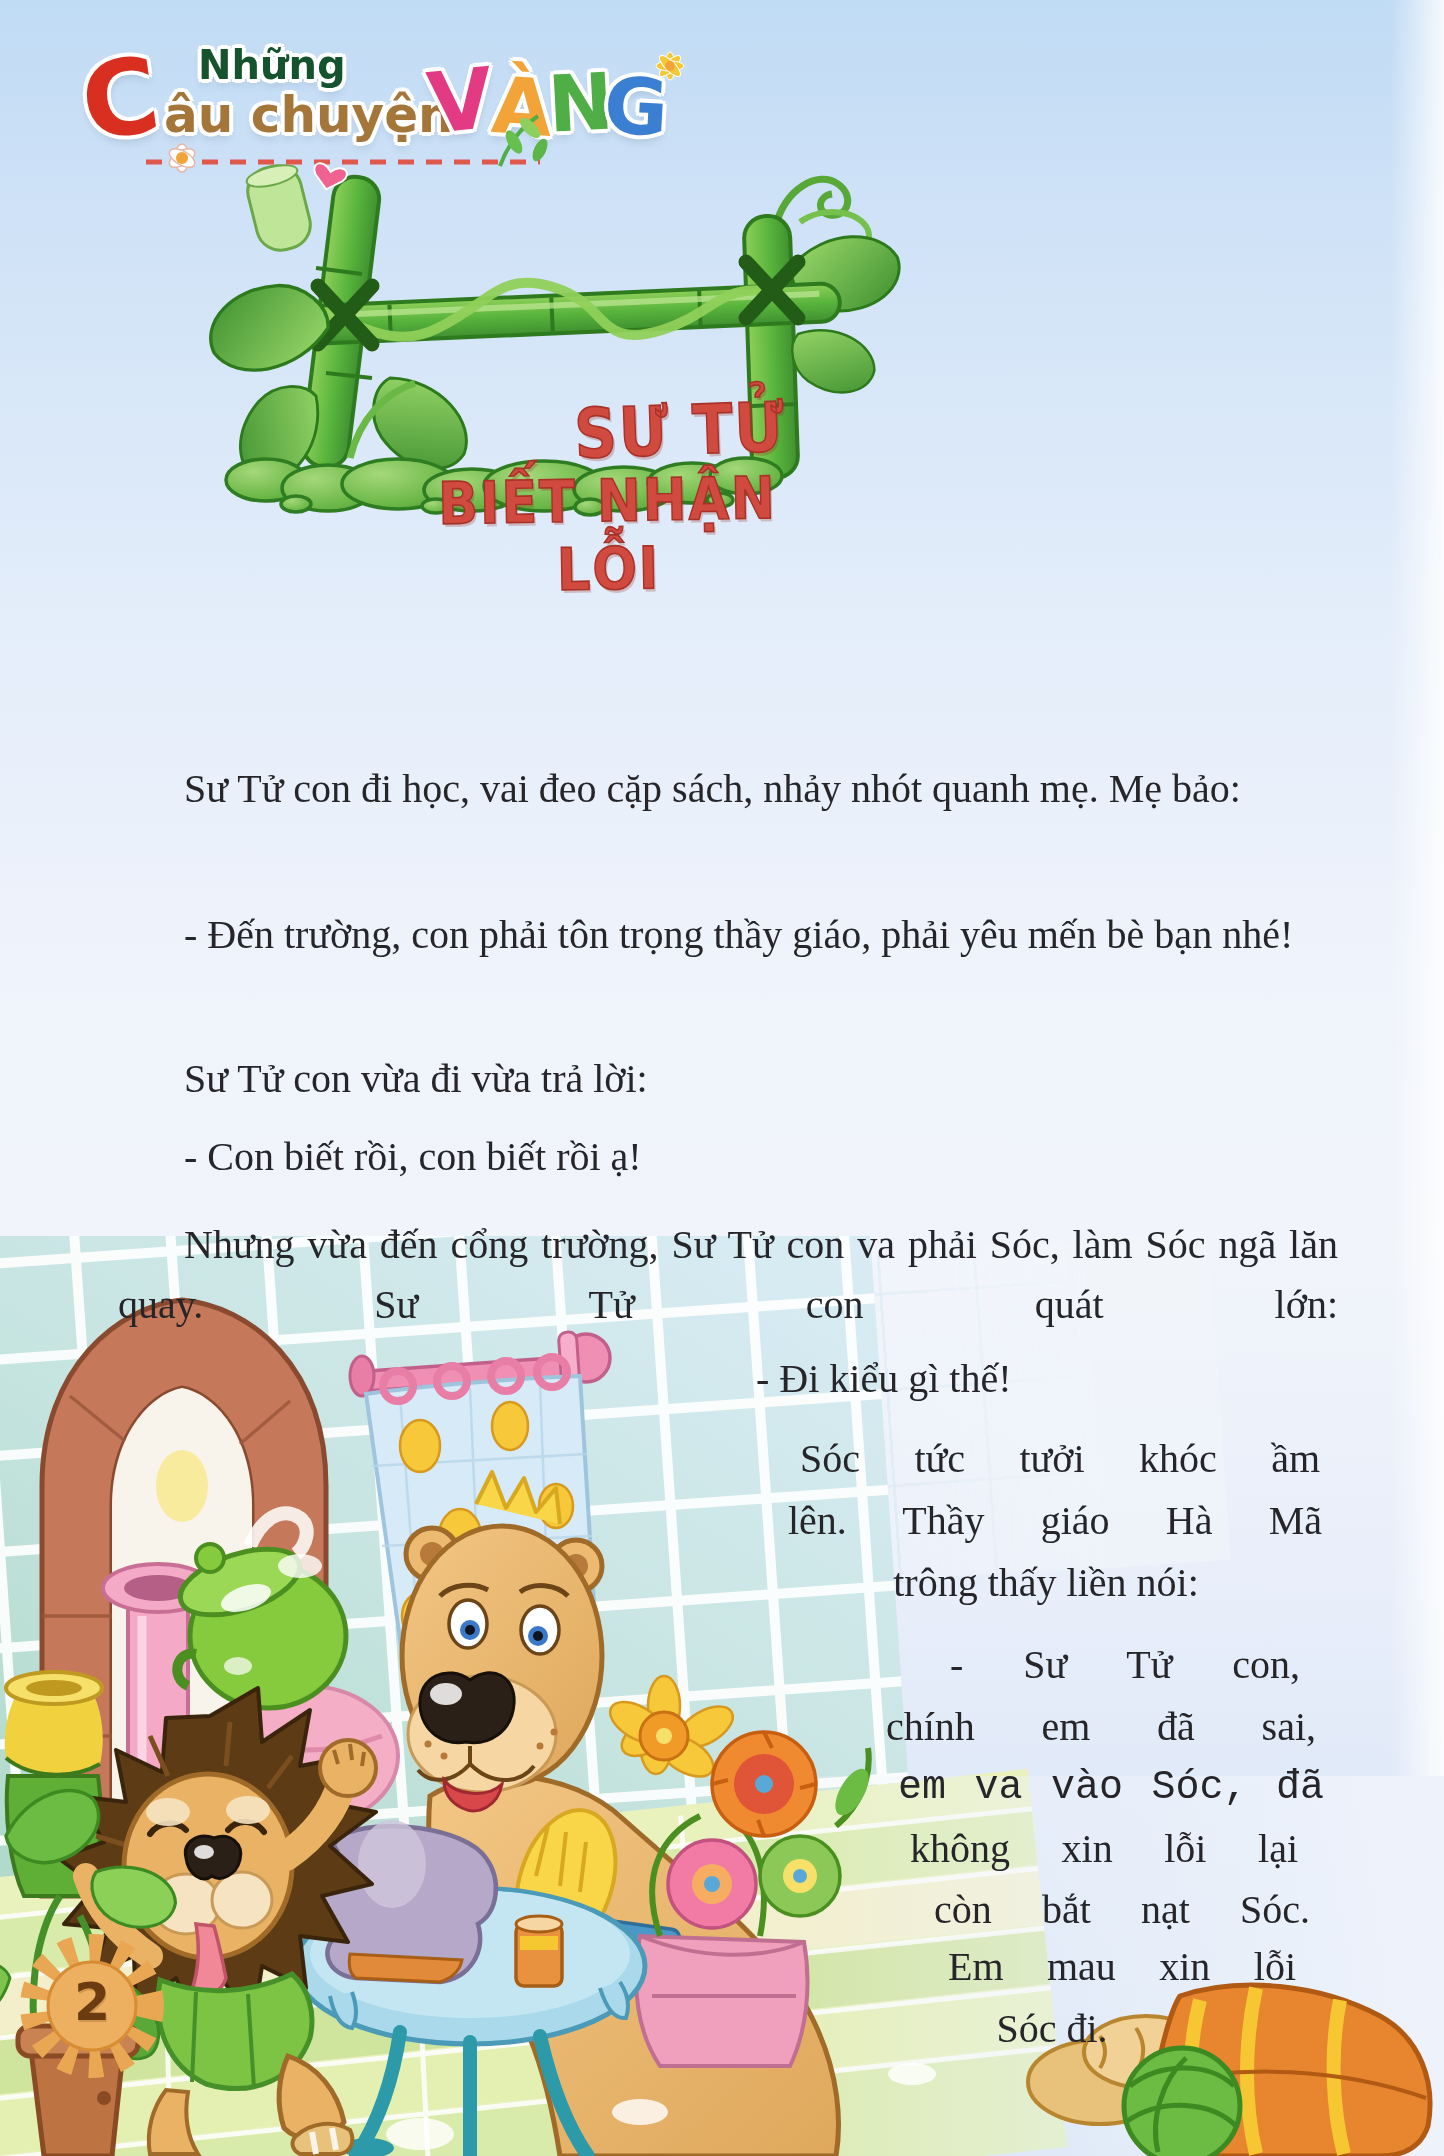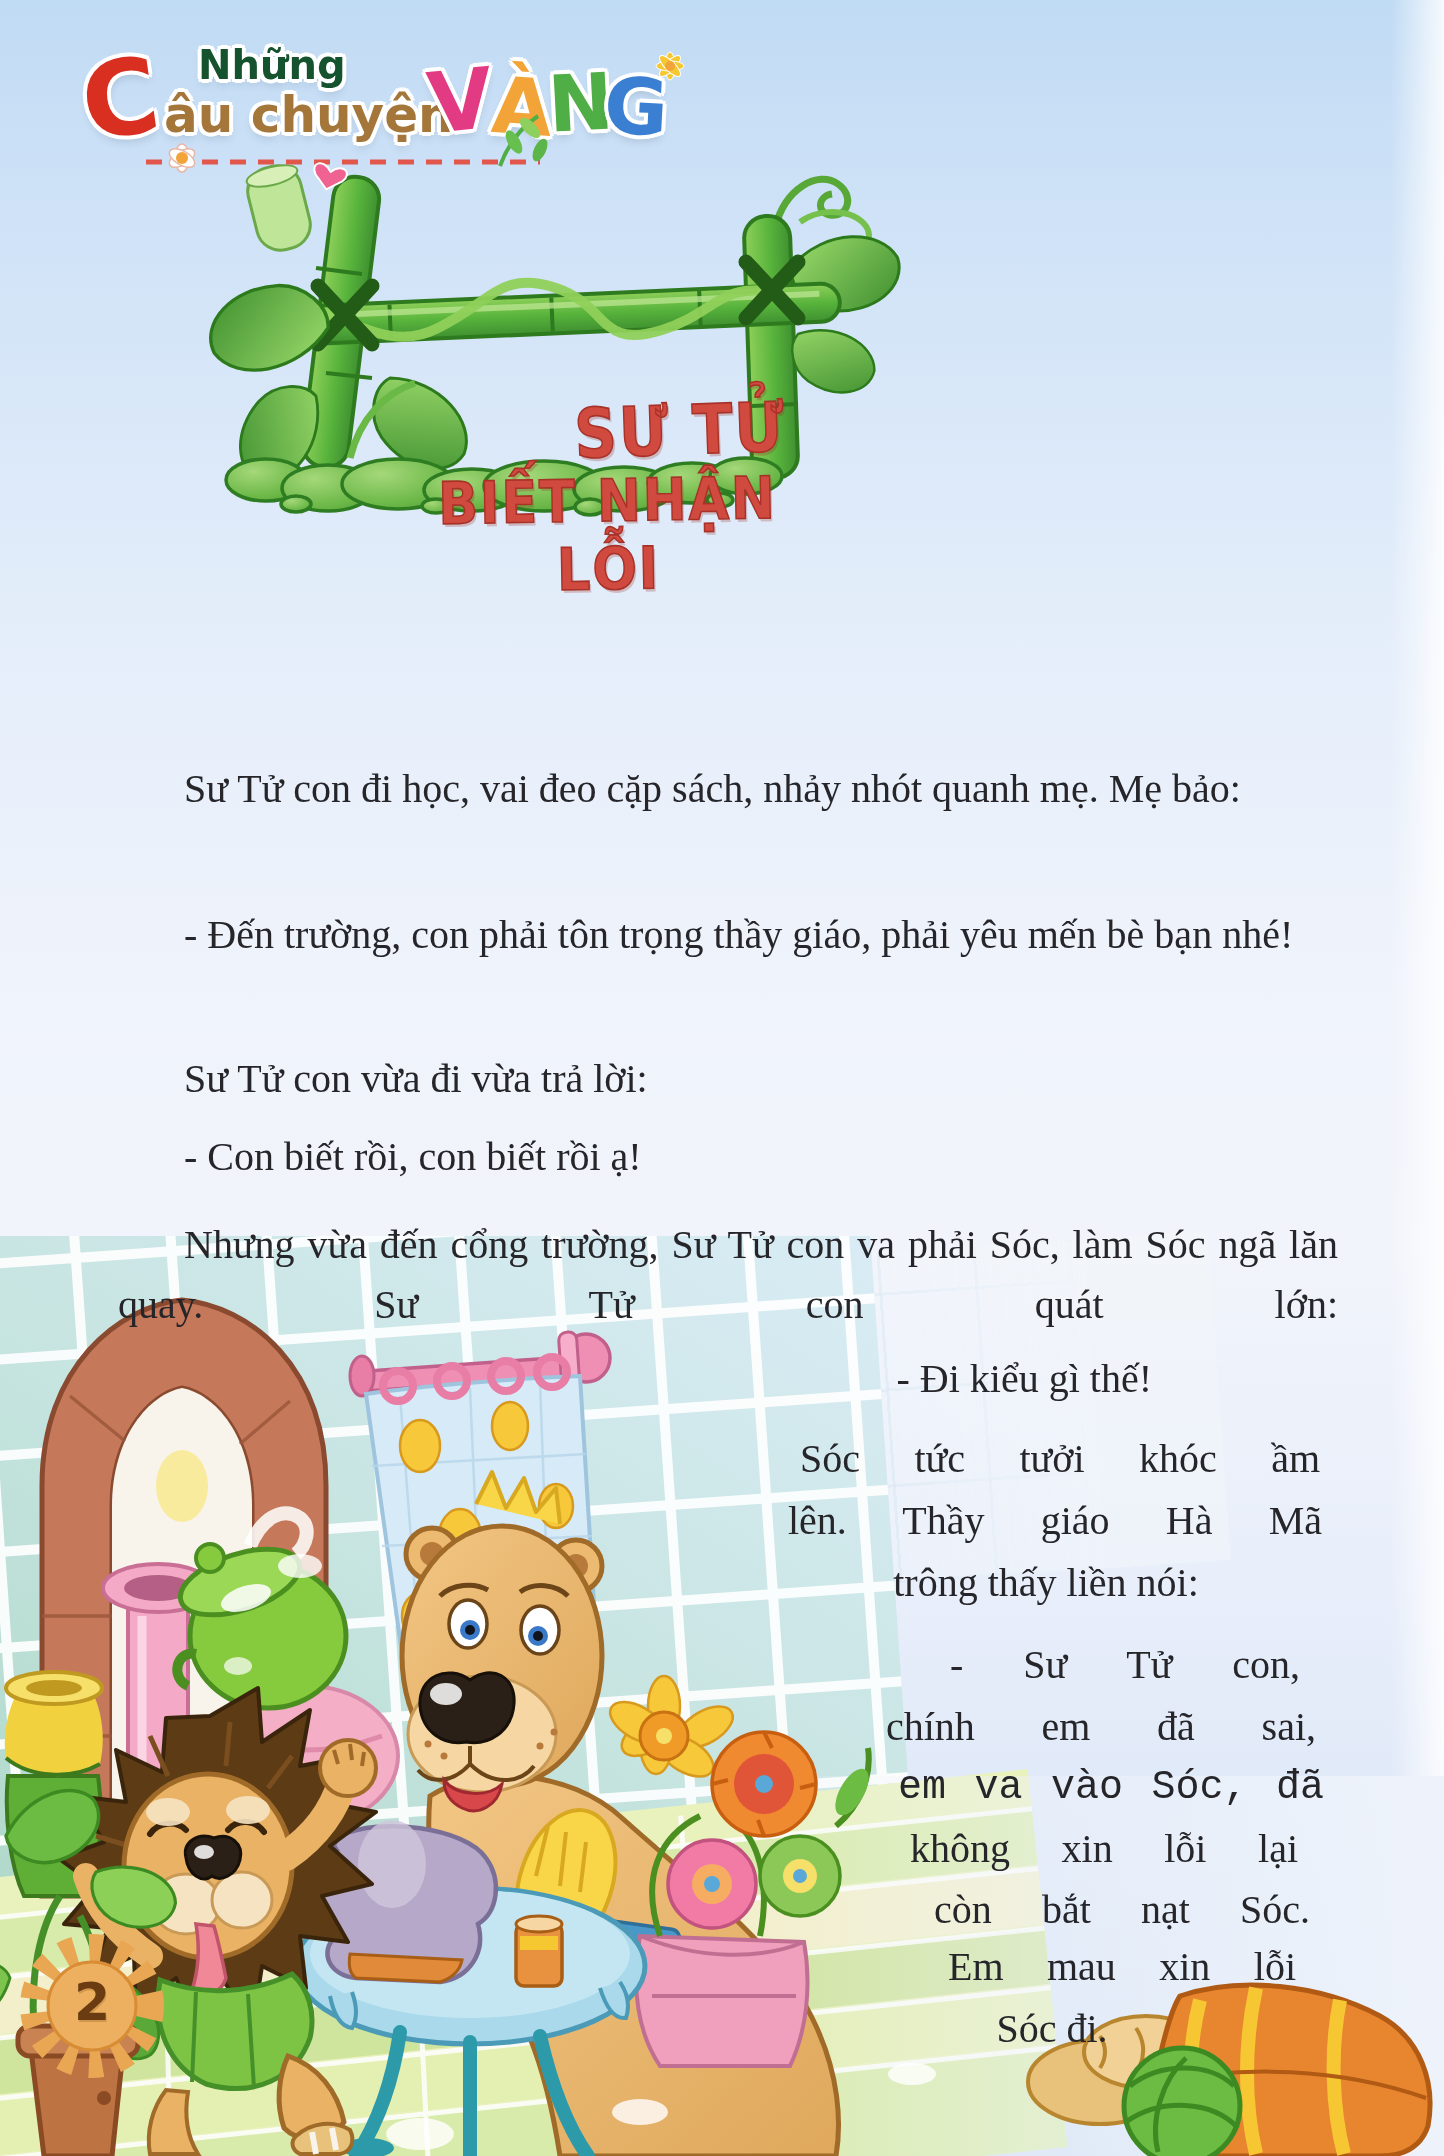--- a/index.html
+++ b/index.html
@@ -31,21 +31,21 @@
     font-weight:800;color:#d14a40;-webkit-text-stroke:1.5px #a83228;letter-spacing:2px;
     text-shadow:2px 3px 0 rgba(150,40,30,.25);}
   .title1{left:520px;top:394px;width:320px;font-size:62px;transform:rotate(-2deg) scale(.95,1.1);}
   .title2{left:378px;top:472px;width:460px;font-size:54px;transform:rotate(-1deg) scale(.97,1.08);}
 
   
   .para,.rline,.p6{font-size:40px;line-height:60px;color:#26262a;z-index:3;margin-top:43px;}
   .para{left:118px;width:1220px;text-align:justify;text-indent:66px;}
   .p1{top:716px;} .p2{top:862px;} .p3{top:1006px;} .p4{top:1084px;}
   .p5{top:1172px;text-align-last:justify;}
-  .p6{left:772px;top:1306px;width:380px;text-align:right;}
+  .p6{left:756px;top:1306px;width:380px;}
   .rline{white-space:nowrap;}
   .jlast{text-align:justify;text-align-last:justify;white-space:normal;word-spacing:2px;}
   .cent{text-align:center;}
 
   
   .tile-fade{left:600px;top:1252px;width:620px;height:330px;z-index:0;transform:rotate(-4deg);opacity:.55;
     background:
       linear-gradient(to right,rgba(246,249,252,0) 0%,#f3f7fb 80%),
       repeating-linear-gradient(90deg,rgba(150,195,220,.55) 0 3px,transparent 3px 96px),
       repeating-linear-gradient(0deg,rgba(150,195,220,.5) 0 3px,transparent 3px 96px);}

